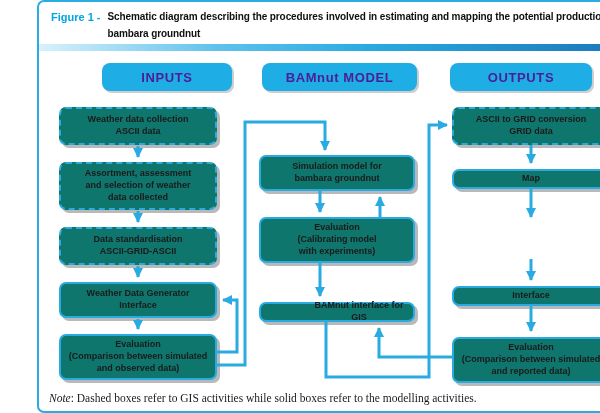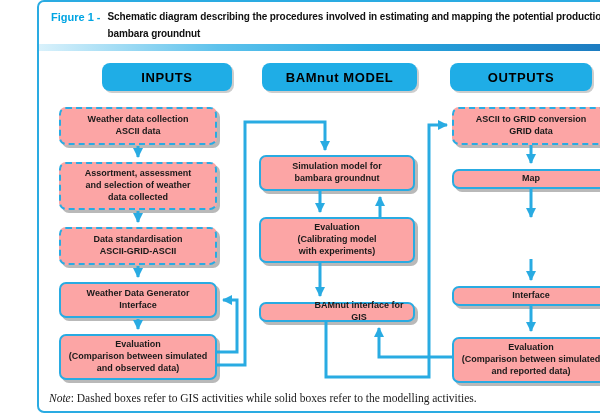--- a/index.html
+++ b/index.html
@@ -27,31 +27,31 @@
     line-height:1.65;max-width:516px;
   }
   #gradient-bar{
     position:absolute;left:0;right:0;top:42px;height:7px;
     background:linear-gradient(90deg,#d9f1fb 0%,#5ec2ec 30%,#29abe2 55%,#1b75bc 100%);
   }
   
   .pill{
     position:absolute;height:28px;top:61px;
     background:#1fade6;border-radius:8px;
-    color:#000000;font-weight:bold;font-size:13px;letter-spacing:0.6px;
+    color:#4c1d95;font-weight:bold;font-size:13px;letter-spacing:0.6px;
     display:flex;align-items:center;justify-content:center;
     box-shadow:2px 2px 0 #cdcdcd;
   }
   #pill-inputs{left:63px;width:130px;}
   #pill-model{left:223px;width:155px;}
   #pill-outputs{left:411px;width:142px;}
   
   .box{
     position:absolute;
-    background:#fca5a5;
+    background:#0f766e;
     display:flex;align-items:center;justify-content:center;
     text-align:center;
     font-size:9px;font-weight:bold;color:#1a1a1a;line-height:1.3;
     white-space:pre-line;
     border-radius:7px;
     box-shadow:3px 3px 0 #b9b9b9;
     padding:1px 2px;box-sizing:border-box;
   }
   .dashed{border:2px dashed #29abe2;}
   .solid{border:2px solid #29abe2;}

